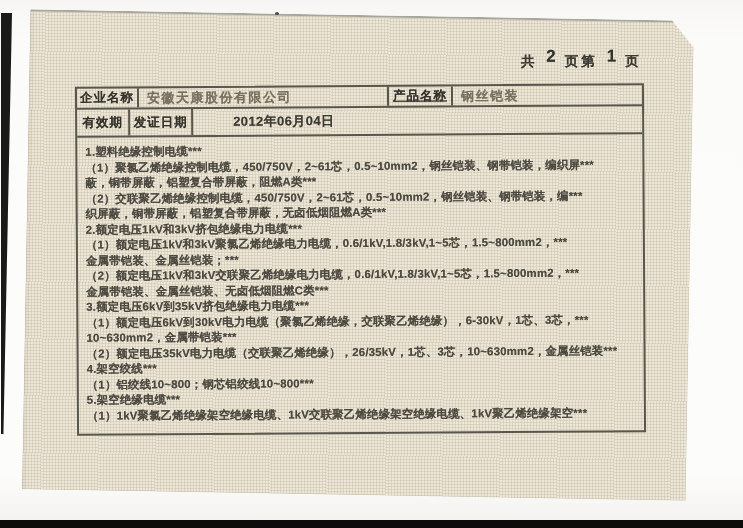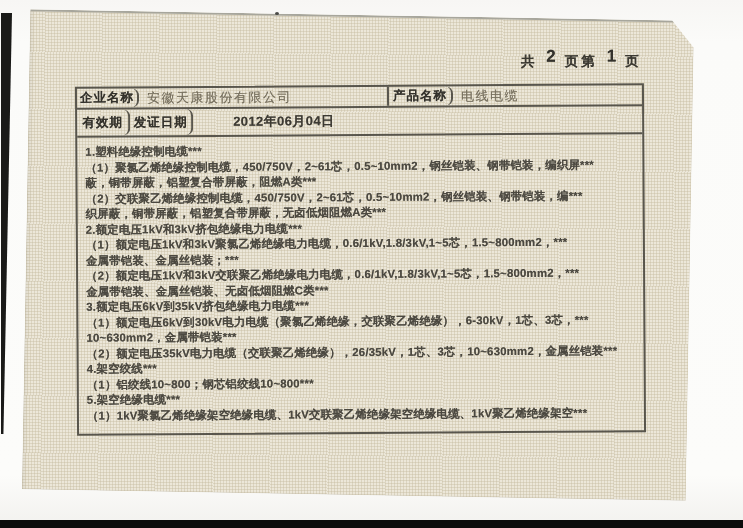--- a/index.html
+++ b/index.html
@@ -55,28 +55,28 @@
   }
   .trow{display:flex;border-bottom:2px solid rgba(70,67,59,0.88);}
   .r1{height:19px;}
   .r2{height:26px;}
   .cell{
     box-sizing:border-box;border-right:2px solid rgba(70,67,59,0.88);
     display:flex;align-items:center;overflow:visible;white-space:nowrap;
   }
   .cell:last-child{border-right:none;}
   .cell.label{justify-content:center;font-weight:700;color:#33312b;font-size:12.5px;
-    text-shadow:0 0 0.5px rgba(51,49,43,0.65);letter-spacing:1px;border-radius:7px;}
+    text-shadow:0 0 0.5px rgba(51,49,43,0.65);letter-spacing:1px;}
   .cell.value{padding-left:8px;font-size:13px;}
-  .val-soft{color:#77705f;font-weight:400;letter-spacing:1.5px;
+  .val-soft{color:#77705f;font-weight:700;letter-spacing:1.5px;
     text-shadow:0 0 0.6px rgba(119,112,95,0.6);}
   .val-strong{color:#3d3a33;font-weight:700;letter-spacing:0.4px;
     text-shadow:0 0 0.5px rgba(61,58,51,0.6);}
   
-  .r1 .c1{width:62px;} .r1 .c2{width:250px;} .r1 .c3{width:64px;} .r1 .c4{width:189px;}
+  .r1 .c1{width:62px;} .r1 .c2{width:250px;} .r1 .c3{width:64px;text-decoration:underline;} .r1 .c4{width:189px;}
   
   .r2 .c1{width:62px;} .r2 .c2{width:142px;} .r2 .c3{width:53px;justify-content:center;}
   .r2 .c4{width:109px;} .r2 .c5{width:63px;} .r2 .c6{width:136px;margin-left:32px;}
   .scope-box{
     height:296px;box-sizing:border-box;padding:7px 0 0 8px;overflow:visible;
   }
   .body-line{
     height:15.5px;line-height:15.5px;font-size:11.4px;font-weight:600;
     color:#4b4840;white-space:nowrap;overflow:visible;
     text-shadow:0 0 0.55px rgba(75,72,64,0.65);letter-spacing:0.2px;
@@ -102,21 +102,21 @@
         <div class="cell label c1">
           <span>企业名称</span>
         </div>
         <div class="cell value c2">
           <span class="val-soft">安徽天康股份有限公司</span>
         </div>
         <div class="cell label c3">
           <span>产品名称</span>
         </div>
         <div class="cell value c4">
-          <span class="val-soft">电线电缆</span>
+          <span class="val-soft">钢丝铠装</span>
         </div>
       </div>
 
       <div class="trow r2">
         <div class="cell label c3">
           <span>有效期</span>
         </div>
         <div class="cell label c5">
           <span>发证日期</span>
         </div>

